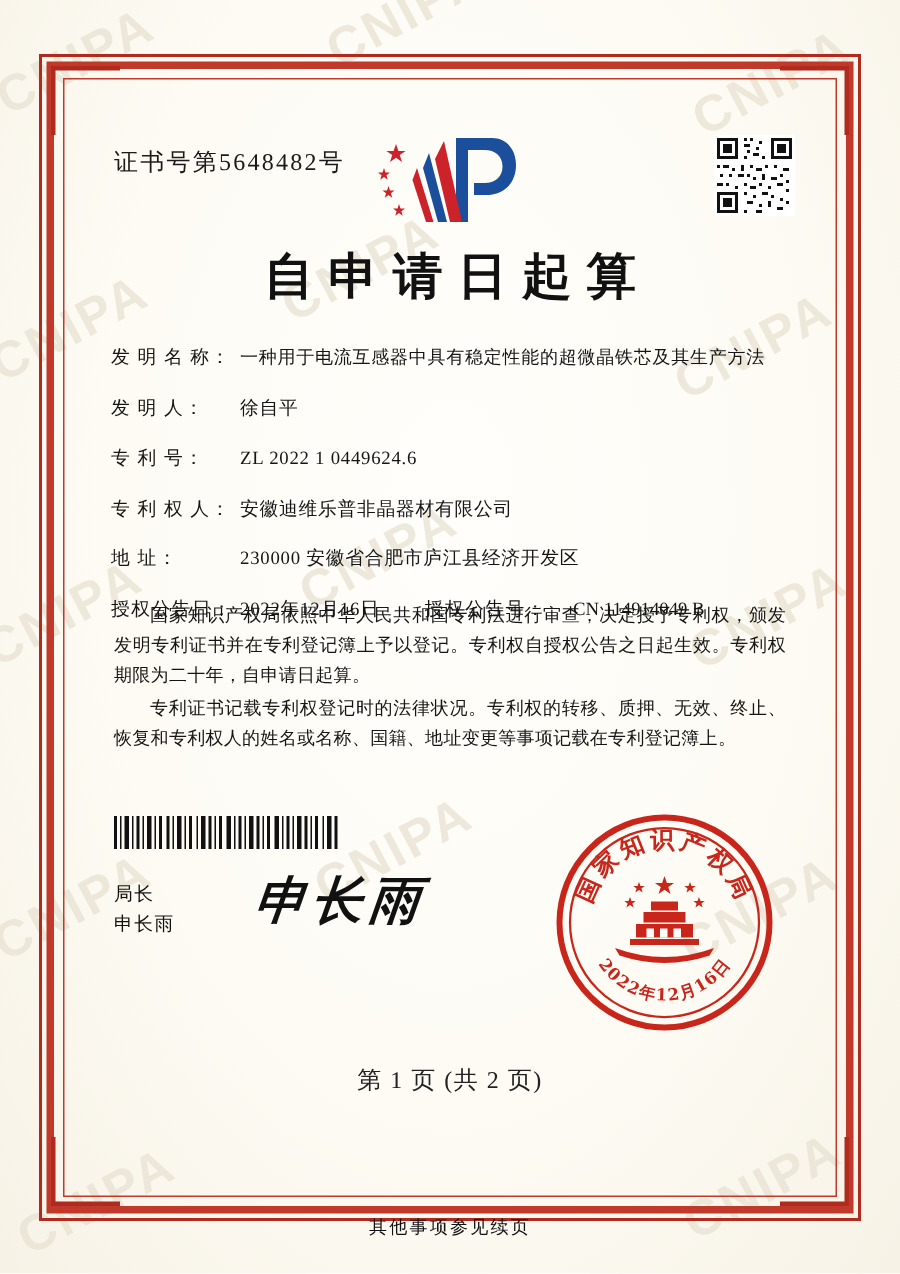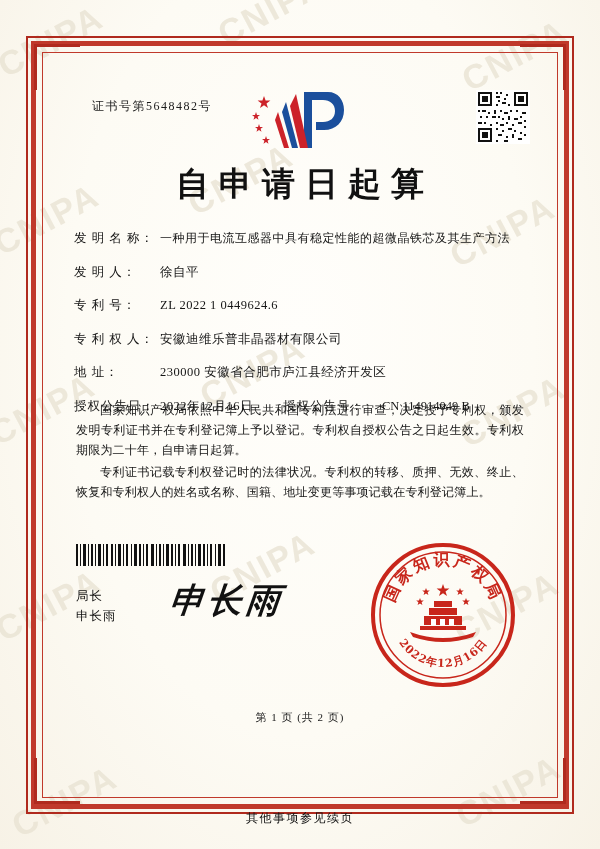--- a/index.html
+++ b/index.html
@@ -68,22 +68,22 @@
   .corner.bl { left: 34px; top: 758px; border-right: none; border-top: none; }
   .corner.br { left: 520px; top: 758px; border-left: none; border-top: none; }
 
   .content {
     position: absolute;
     left: 60px; top: 70px;
     width: 480px; height: 710px;
   }
   .cert-no {
     position: absolute;
-    left: 32px; top: 28px;
-    font-size: 12px;
+    left: 16px; top: 28px;
+    font-size: 16px;
     color: #1a1a1a;
     letter-spacing: 1.5px;
     white-space: nowrap;
   }
   
   .qr {
     position: absolute;
     right: 10px; top: 20px;
     width: 54px; height: 54px;
     background: #fff;
@@ -193,21 +193,21 @@
     position: absolute;
     right: 22px; top: 470px;
     width: 150px; height: 150px;
   }
 
   .page-num {
     position: absolute;
     top: 640px;
     width: 100%;
     text-align: center;
-    font-size: 11px;
+    font-size: 16px;
     color: #222;
     letter-spacing: 1px;
   }
 
   .footer-note {
     position: absolute;
     left: 0; top: 810px;
     width: 600px;
     text-align: center;
     font-size: 12px;

